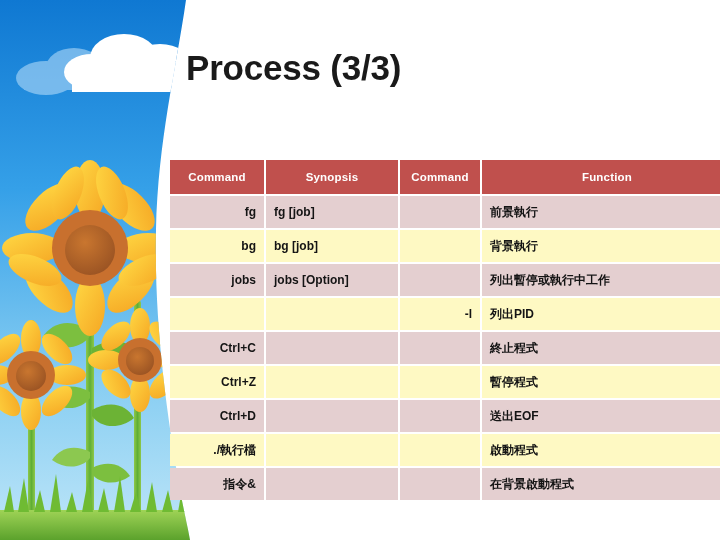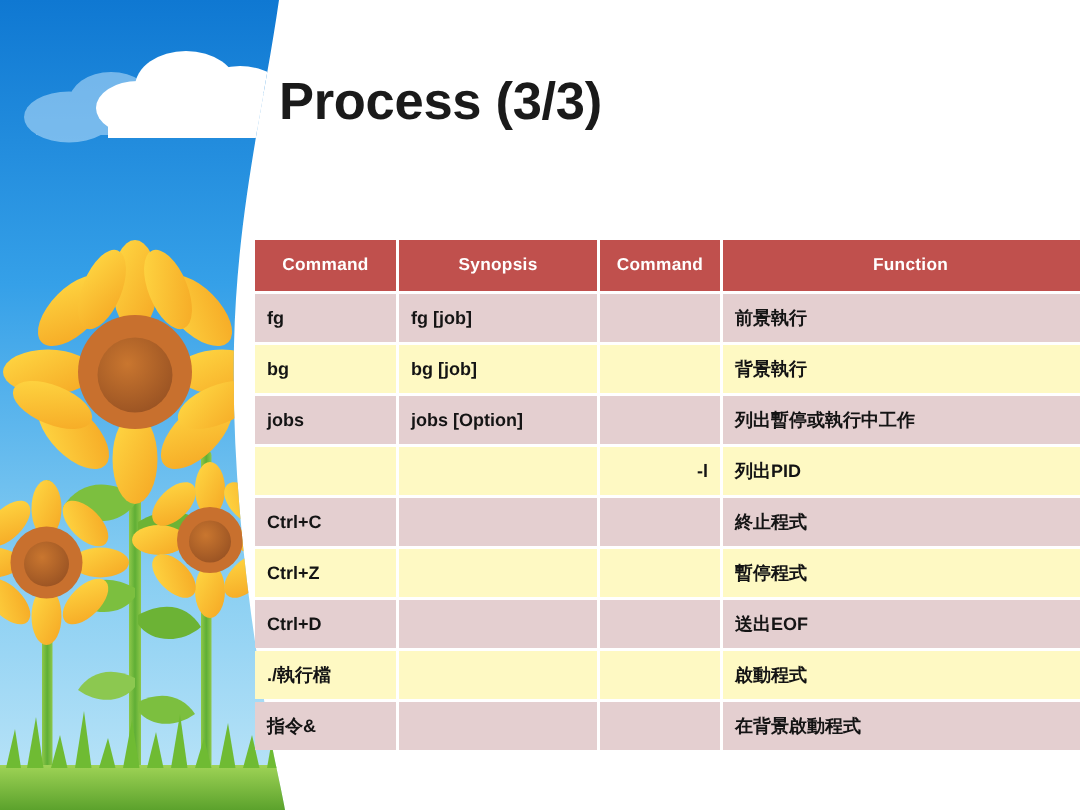--- a/index.html
+++ b/index.html
@@ -77,21 +77,21 @@
     font-size: 12px;
     color: #141414;
     height: 32px;
     padding: 0 8px;
     vertical-align: middle;
     font-weight: bold;
   }
   table.grid tbody tr.odd td { background: #e4cfd0; }
   table.grid tbody tr.even td { background: #fef9c3; }
 
-  td.c-command { text-align: left; }
+  td.c-command { text-align: right; }
   td.c-synopsis { text-align: left; }
   td.c-option { text-align: right; padding-right: 10px; }
   td.c-function { text-align: left; padding-left: 6px; font-weight: normal; font-size: 14px; }
 
   
   td.cjk { font-weight: normal; font-size: 14px; margin-left: 27px; }
 
   .col-command { width: 94px; }
   .col-synopsis { width: 132px; }
   .col-option { width: 80px; }

